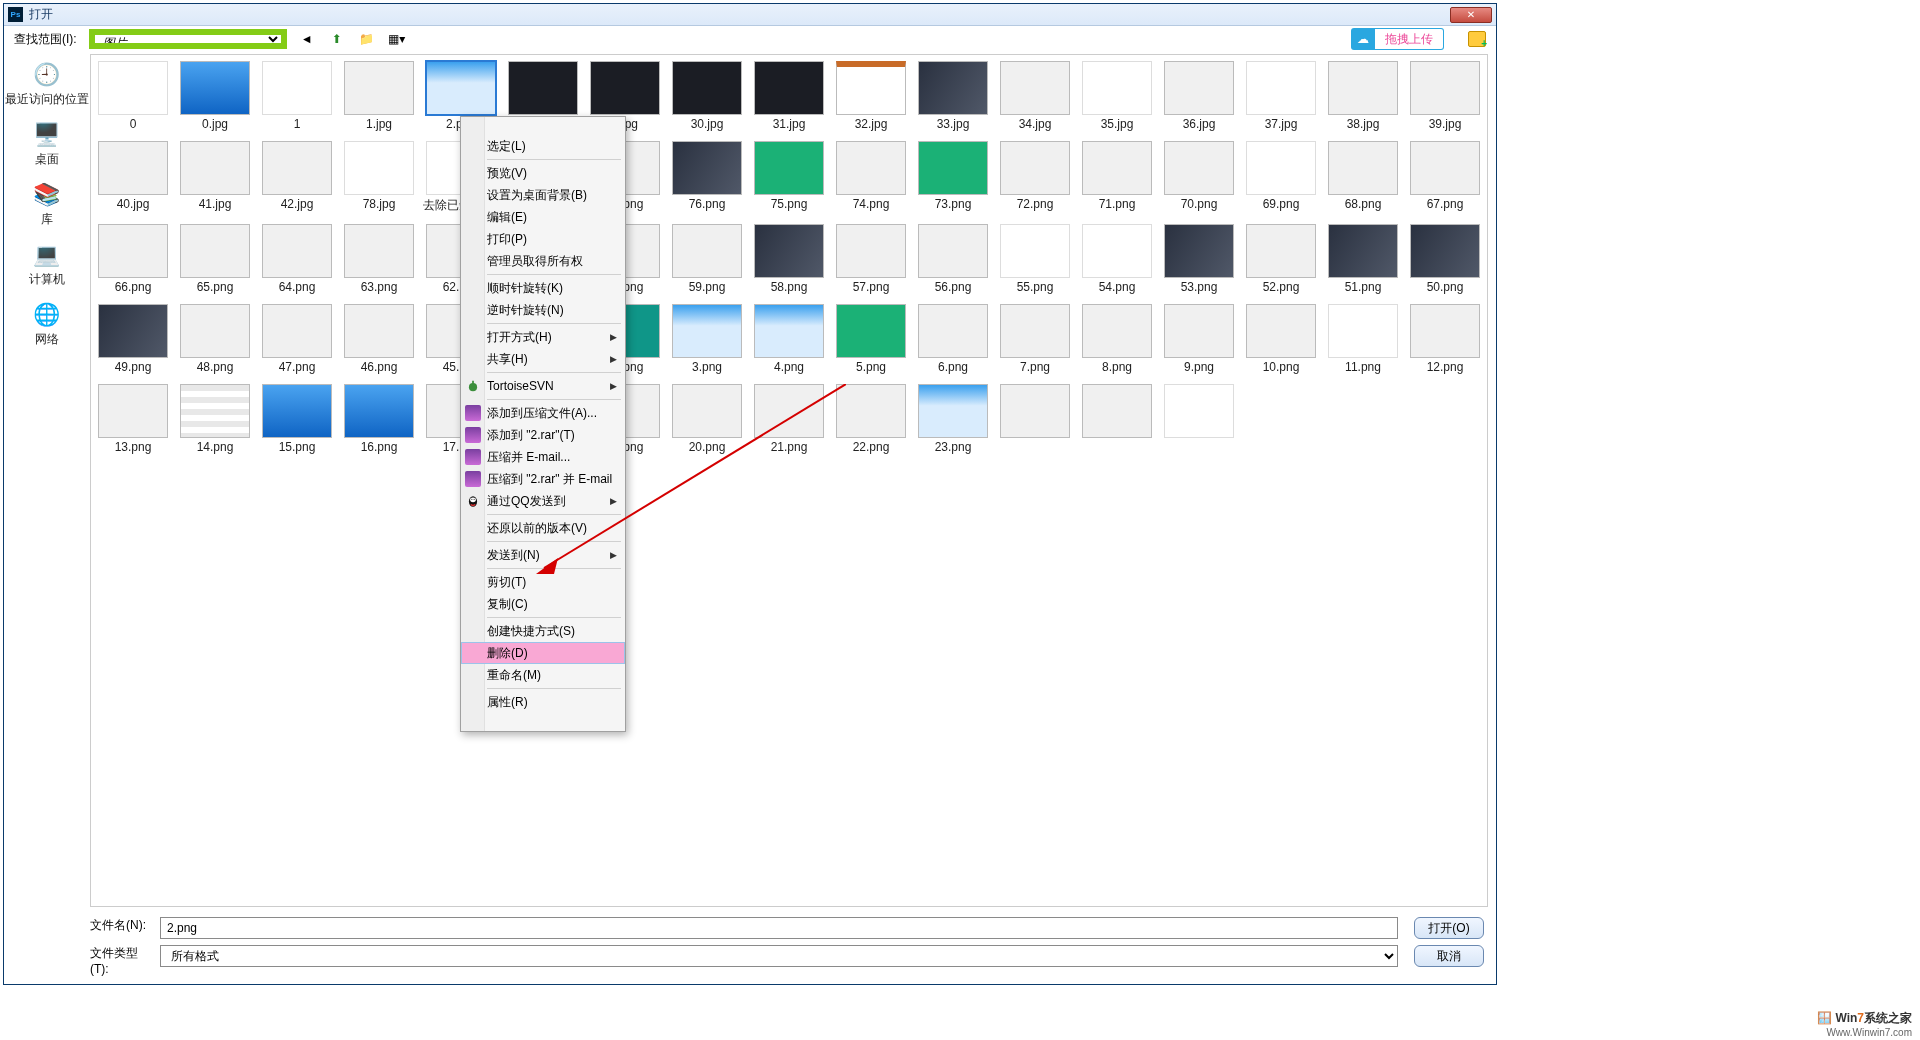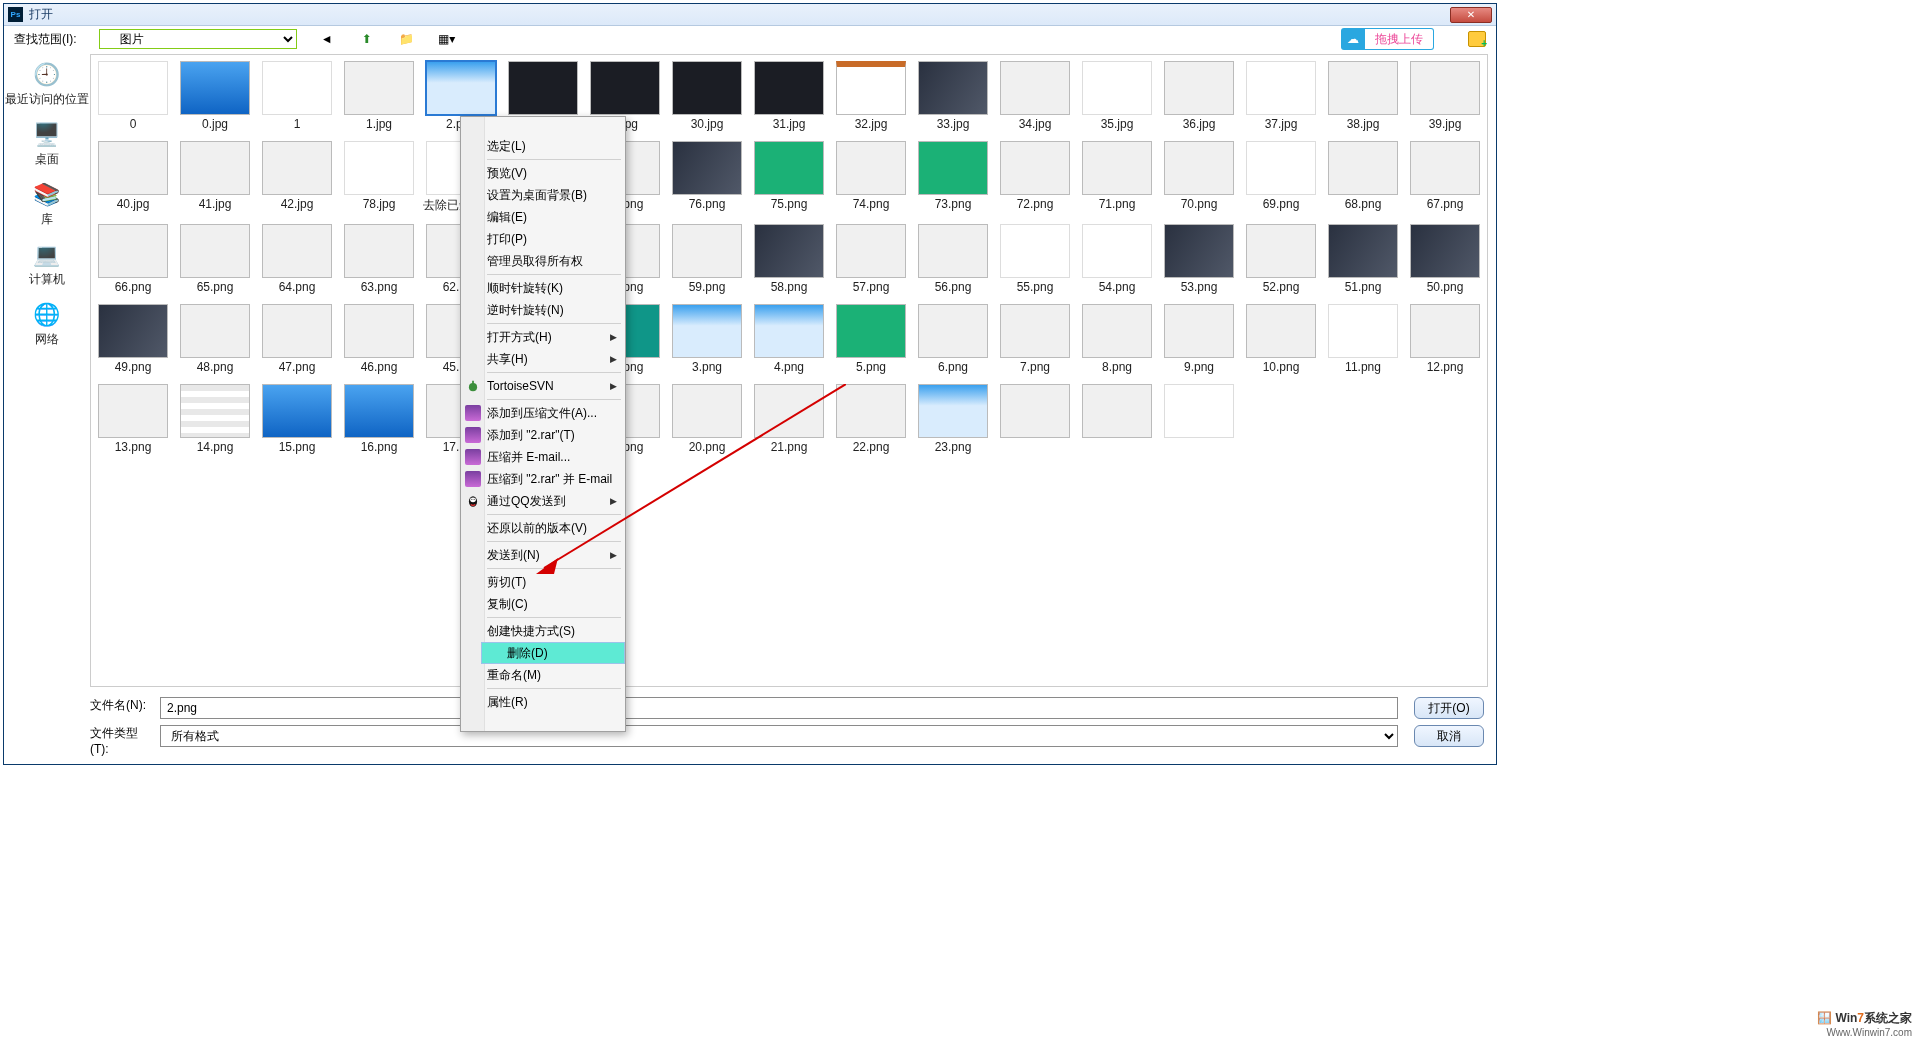--- a/index.html
+++ b/index.html
@@ -1,27 +1,27 @@
 <!DOCTYPE html>
 <html><head>
 <meta charset="utf-8">
 <style>
 * { margin: 0; padding: 0; box-sizing: border-box; font-family: "Microsoft YaHei", "Segoe UI", sans-serif; font-size: 12px; }
 html, body { width: 1500px; height: 812px; background: #fff; overflow: hidden; }
 
-.window { position: absolute; left: 3px; top: 3px; width: 1494px; height: 762px; border: 1px solid #0a3a6b; background: #fff; display: flex; flex-direction: column; }
+.window { position: absolute; left: 3px; top: 3px; width: 1494px; height: 982px; border: 1px solid #0a3a6b; background: #fff; display: flex; flex-direction: column; }
 
 .titlebar { height: 22px; background: linear-gradient(#e9f1fb, #dce9f9); border-bottom: 1px solid #b5c9e0; display: flex; align-items: center; padding: 0 4px; }
 .titlebar .ps-icon { width: 15px; height: 15px; background: #001e36; color: #31a8ff; font-size: 8px; font-weight: bold; display: flex; align-items: center; justify-content: center; margin-right: 6px; }
 .titlebar .title { flex: 1; color: #1b3d66; }
 .titlebar .close-btn { width: 42px; height: 16px; background: linear-gradient(#e78a82, #c54c40); border: 1px solid #8a2e24; border-radius: 2px; color: #fff; display: flex; align-items: center; justify-content: center; font-size: 10px; }
 
-.toolbar { height: 26px; display: flex; align-items: center; padding: 2px 10px; gap: 20px; }
+.toolbar { height: 26px; display: flex; align-items: center; padding: 2px 10px; gap: 10px; }
 .toolbar .lbl { margin-right: 2px; }
-.toolbar select { width: 198px; height: 20px; border: 1px solid #84cc16; padding: 0 16px; background: #fff; }
+.toolbar select { width: 198px; height: 20px; border: 6px solid #84cc16; padding: 0 4px; background: #fff; font-style: italic; }
 .toolbar .iconbtn { width: 20px; height: 20px; border: 1px solid transparent; display: flex; align-items: center; justify-content: center; border-radius: 2px; }
 .toolbar .cloud-badge { margin-left: auto; display: flex; align-items: center; }
 .toolbar .cloud-badge .ci { width: 24px; height: 22px; background: #2aa7e0; border-radius: 3px 0 0 3px; color: #fff; display: flex; align-items: center; justify-content: center; font-size: 12px; }
 .toolbar .cloud-badge .ct { height: 22px; border: 1px solid #2aa7e0; border-left: none; border-radius: 0 3px 3px 0; padding: 0 10px; display: flex; align-items: center; color: #ec4899; }
 .toolbar .folder-badge { width: 18px; height: 16px; background: #ffcb3d; border: 1px solid #c79100; border-radius: 2px; margin-left: 14px; position: relative; }
 .toolbar .folder-badge::after { content: "+"; position: absolute; right: -2px; bottom: -3px; font-size: 10px; color: #0b5; font-weight: bold; }
 
 .body { flex: 1; display: flex; min-height: 0; }
 
 .sidebar { width: 86px; padding-top: 6px; display: flex; flex-direction: column; align-items: center; gap: 8px; }
@@ -43,21 +43,21 @@
 .thumb.blue { background: linear-gradient(#3aa0ee, #d9ecfd 40%); }
 .thumb.green { background: #1bb176; }
 .thumb.teal { background: #0f9688; }
 .thumb.orange { background: #fff; border-top: 6px solid #c86b28; }
 .thumb.photo { background: linear-gradient(120deg, #2a3140, #505868); }
 .thumb.shield svg { width: 34px; height: 34px; }
 .thumb.stripes { background: repeating-linear-gradient(#e8e8e8 0 6px, #fff 6px 12px); }
 
 .context-menu { position: absolute; left: 460px; top: 116px; width: 166px; background: #f5f5f5; border: 1px solid #a0a0a0; box-shadow: 2px 3px 8px rgba(0,0,0,.3); padding: 18px 0; z-index: 50; }
 .context-menu .row { height: 22px; display: flex; align-items: center; padding: 0 8px 0 26px; position: relative; }
-.context-menu .row:hover, .context-menu .row.hover { background: #5eead4; outline: 1px solid #9bc3ea; outline-offset: -1px; margin-left: 20px; }
+.context-menu .row:hover, .context-menu .row.hover { background: #f9a8d4; outline: 1px solid #9bc3ea; outline-offset: -1px; }
 .context-menu .row .ico { position: absolute; left: 4px; width: 16px; height: 16px; display: flex; align-items: center; justify-content: center; font-size: 12px; }
 .context-menu .row .arrow { margin-left: auto; font-size: 9px; color: #333; }
 .context-menu .sep { height: 1px; background: #d0d0d0; margin: 2px 4px 2px 26px; }
 .context-menu .iconstrip { position: absolute; left: 0; top: 0; bottom: 0; width: 24px; background: #eee; border-right: 1px solid #e0e0e0; }
 
 .arrow-overlay { position: absolute; left: 536px; top: 384px; width: 310px; height: 190px; z-index: 60; pointer-events: none; }
 
 .bottom { padding: 4px 12px 8px 86px; display: flex; flex-direction: column; gap: 6px; }
 .brow { display: flex; align-items: flex-start; gap: 6px; }
 .brow .blbl { width: 64px; }

